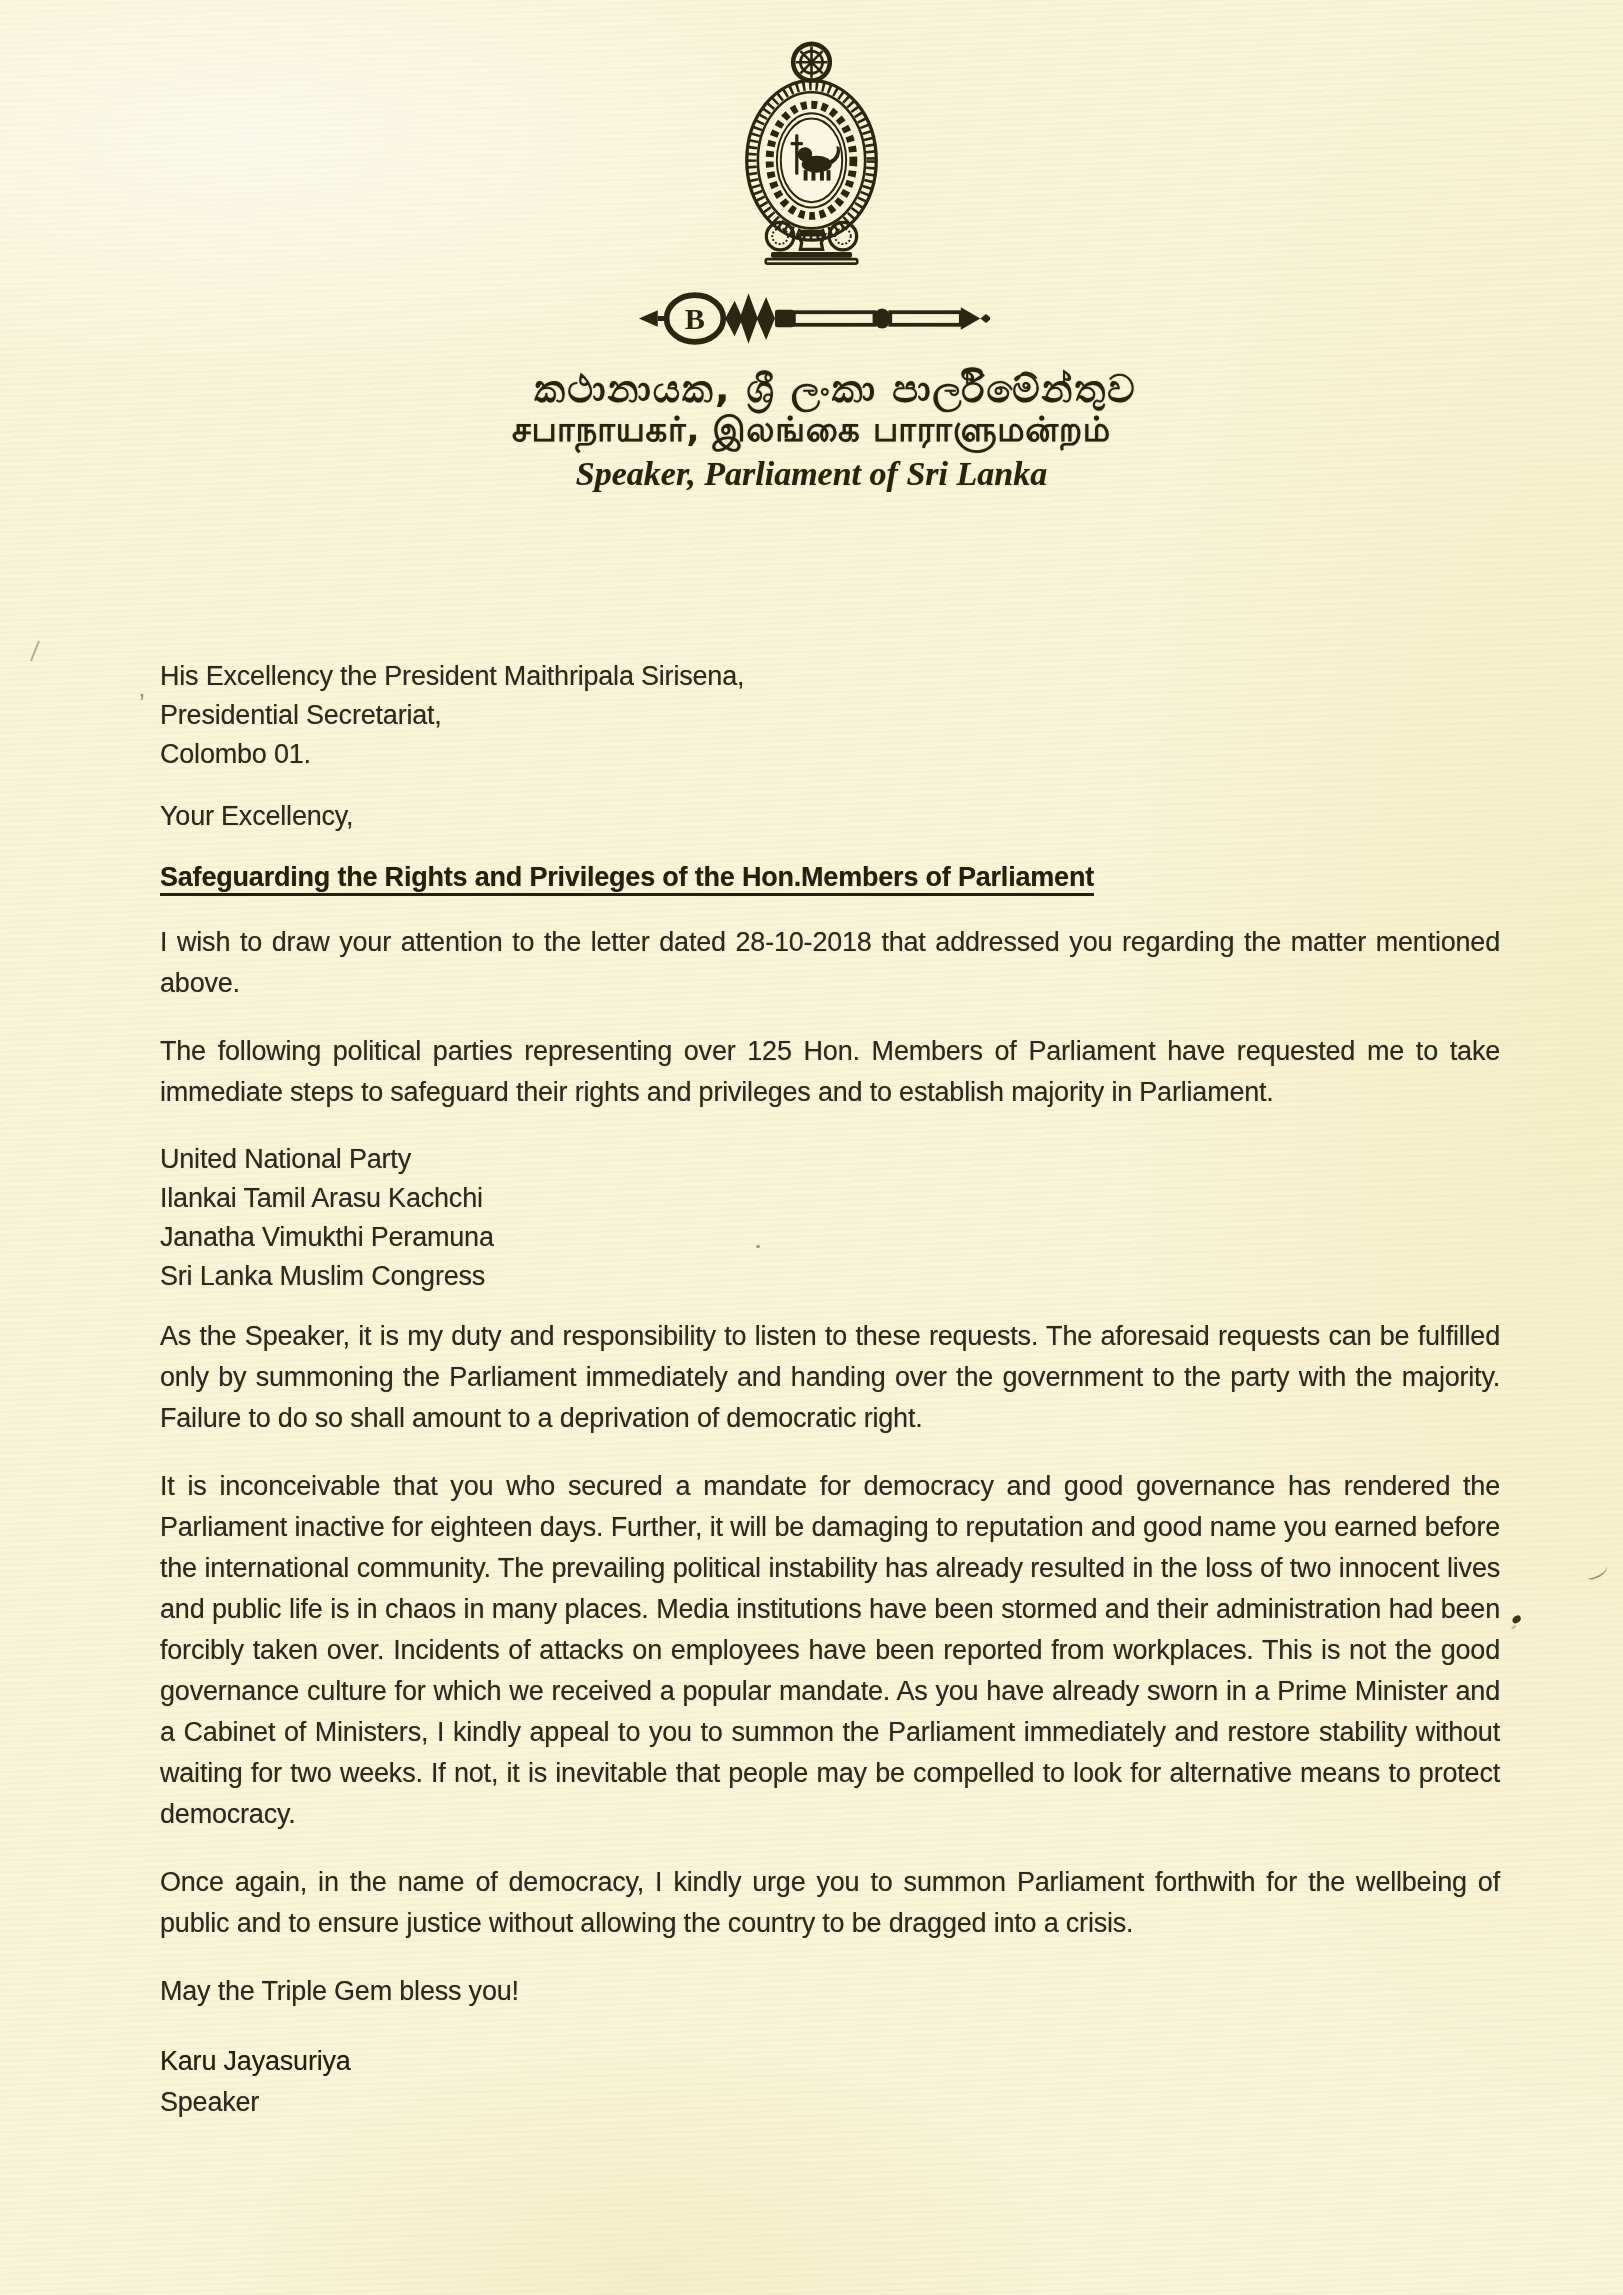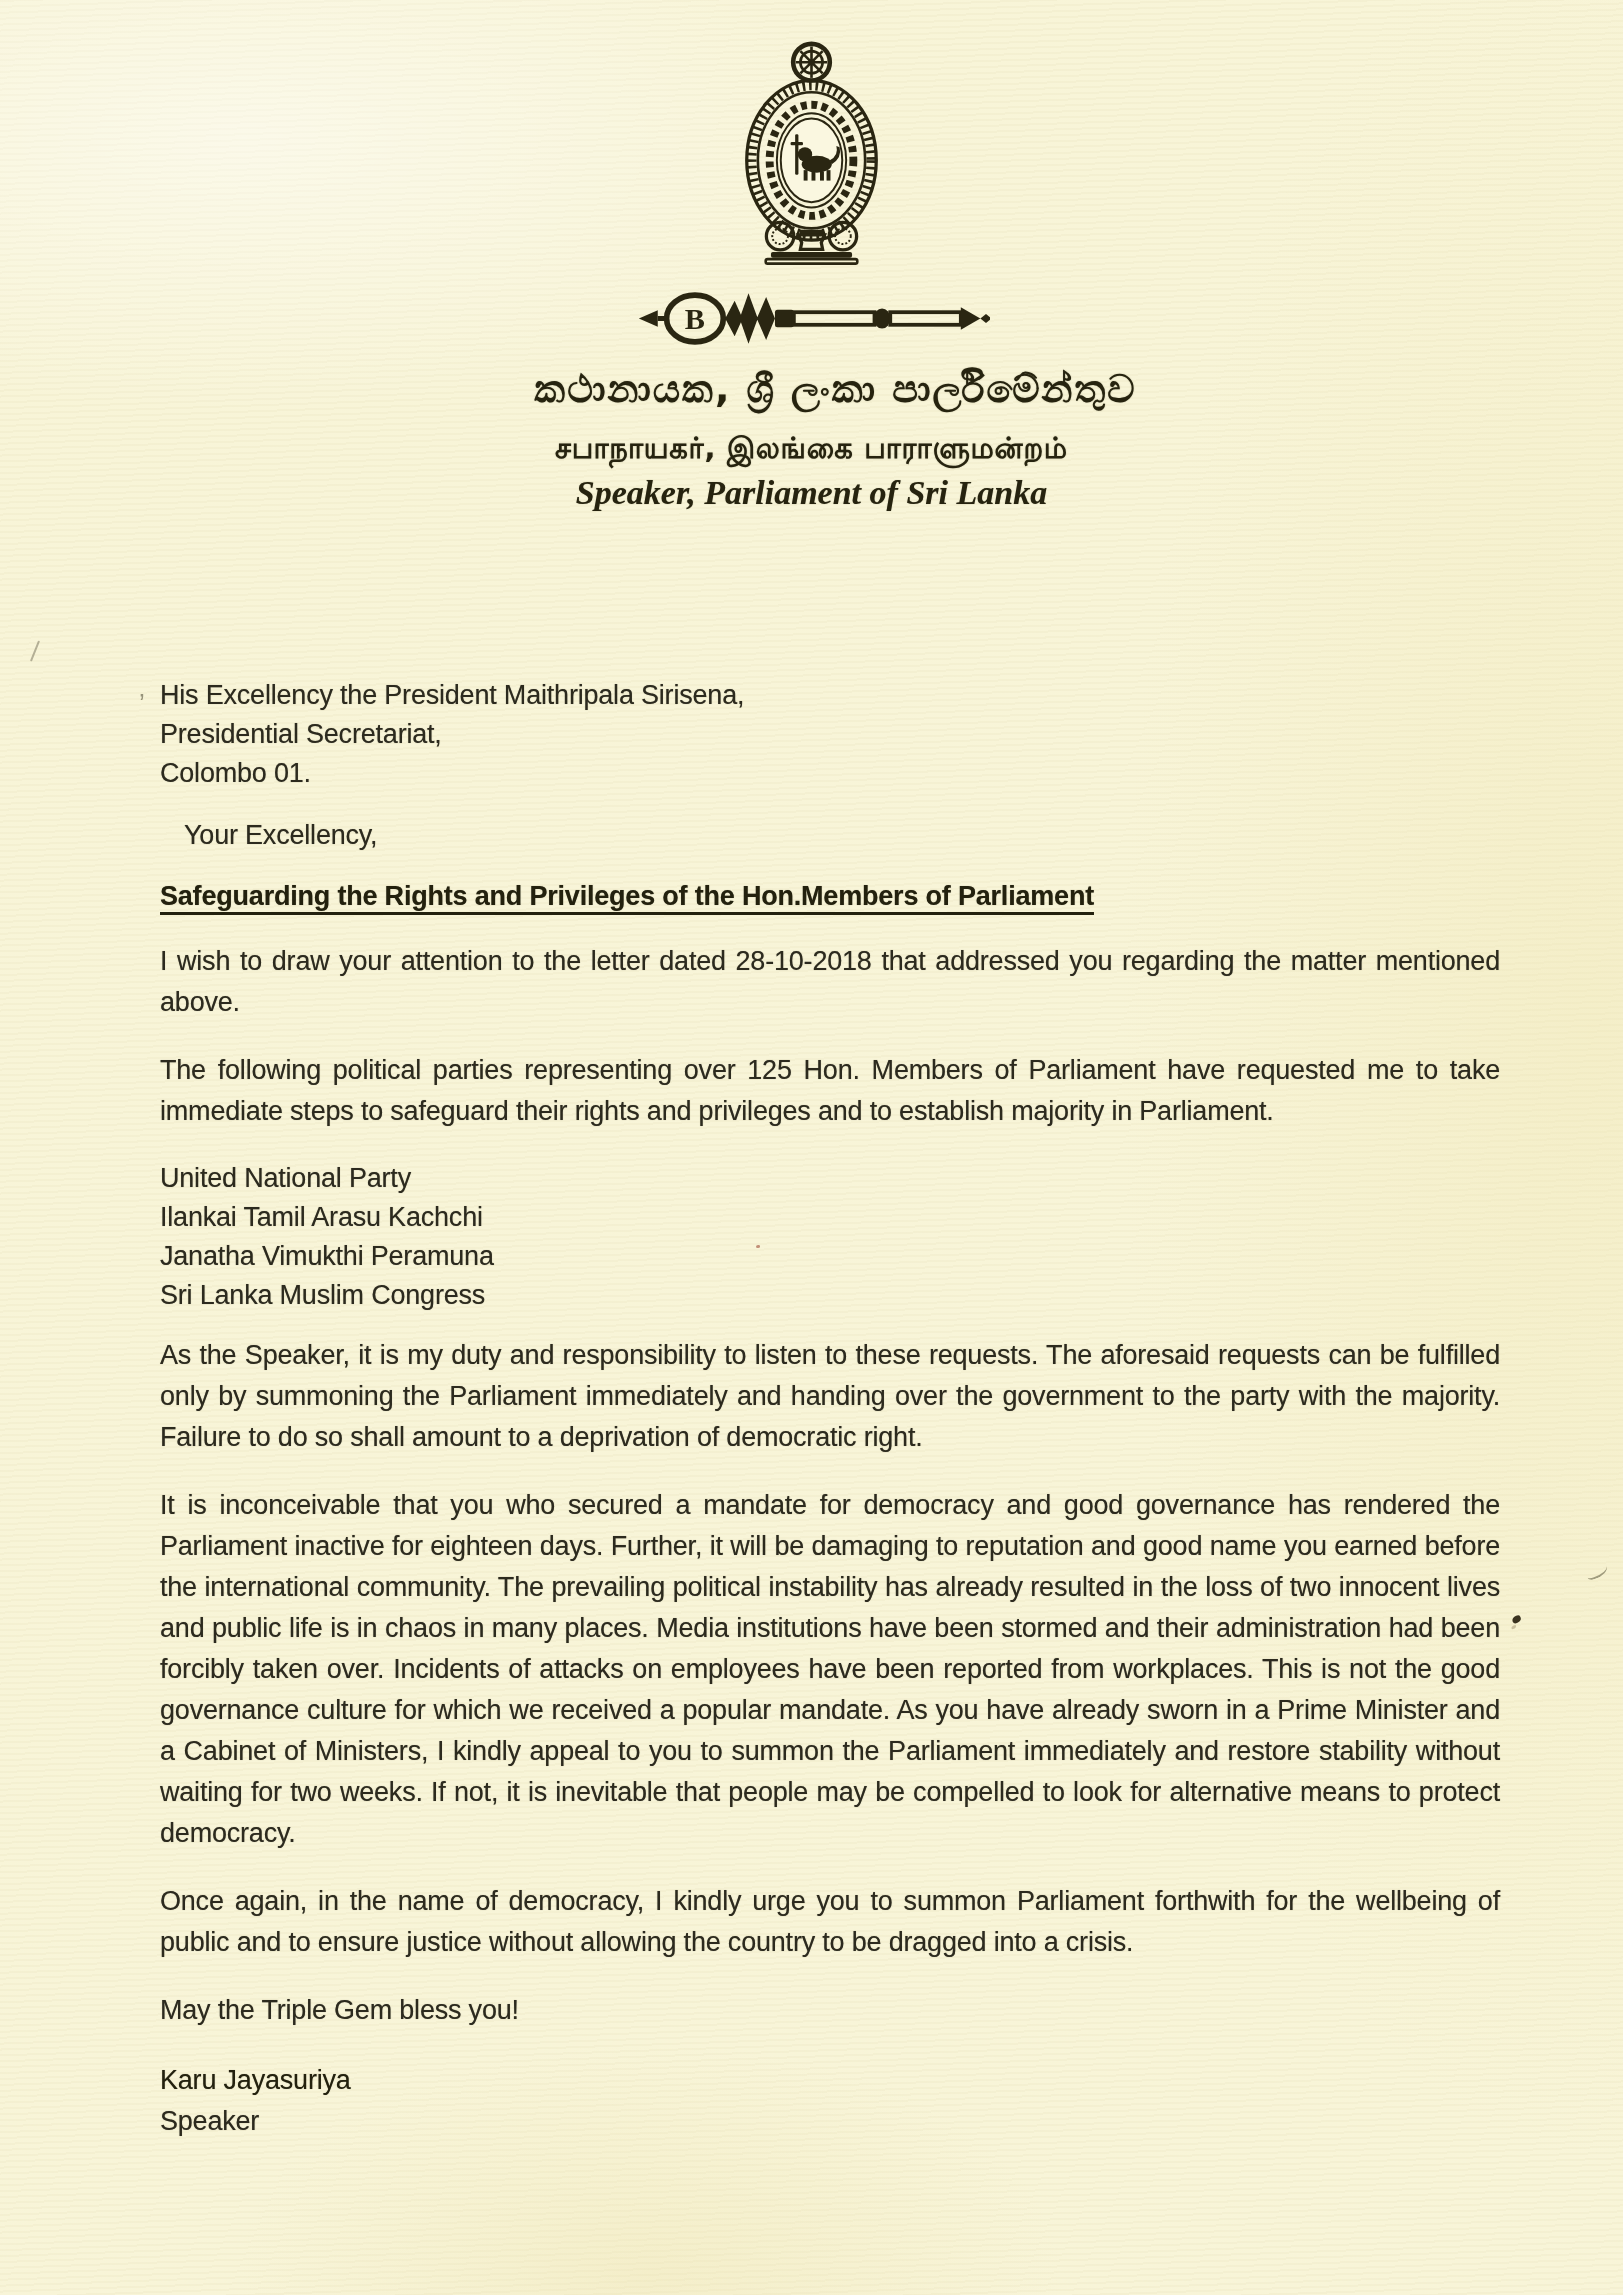--- a/index.html
+++ b/index.html
@@ -21,39 +21,39 @@
   .emblem{ display:block; margin:0 auto; }
   .mace{ display:block; margin:22px auto 0; }
   .title-si{
     margin-top:18.3px; font-size:38px; line-height:42px; font-weight:bold;
     letter-spacing:2px; color:#26230f;
     font-family:"DejaVu Sans","Liberation Sans",sans-serif;
     text-shadow:0 0 1.3px rgba(40,36,10,0.35);
     margin-left:48px;
   }
   .title-ta{
-    margin-top:22px; font-size:29px; line-height:33px; font-weight:bold;
+    margin-top:3px; font-size:34px; line-height:33px; font-weight:bold;
     letter-spacing:0.7px; color:#26230f;
     font-family:"DejaVu Sans","Liberation Sans",sans-serif;
     text-shadow:0 0 1.3px rgba(40,36,10,0.35);
   }
   .title-en{
     margin-top:9.2px; font-size:34px; line-height:37px;
     font-style:italic; font-weight:bold; color:#26230f;
     font-family:"Liberation Serif", serif;
     text-shadow:0 0 1px rgba(40,36,10,0.4);
   }
   .body{
     margin:165px 123px 0 160px;
     font-size:27px; line-height:41px; letter-spacing:-0.2px;
     text-shadow:0 0 0.8px rgba(46,44,32,0.5);
   }
   .ref{ }
   .address{ margin-top:3.9px; line-height:39px; }
-  .salutation{ margin-top:22px;margin-left:24px; }
+  .salutation{ margin-top:22px; }
   .subject{
     margin-top:19.6px; font-weight:bold; color:#23210e;
   }
   .subject span{
     text-decoration:underline;
     text-decoration-thickness:3.3px;
     text-underline-offset:7.2px;
   }
   .para{ text-align:justify; }
   .p1{ margin-top:24px; }

